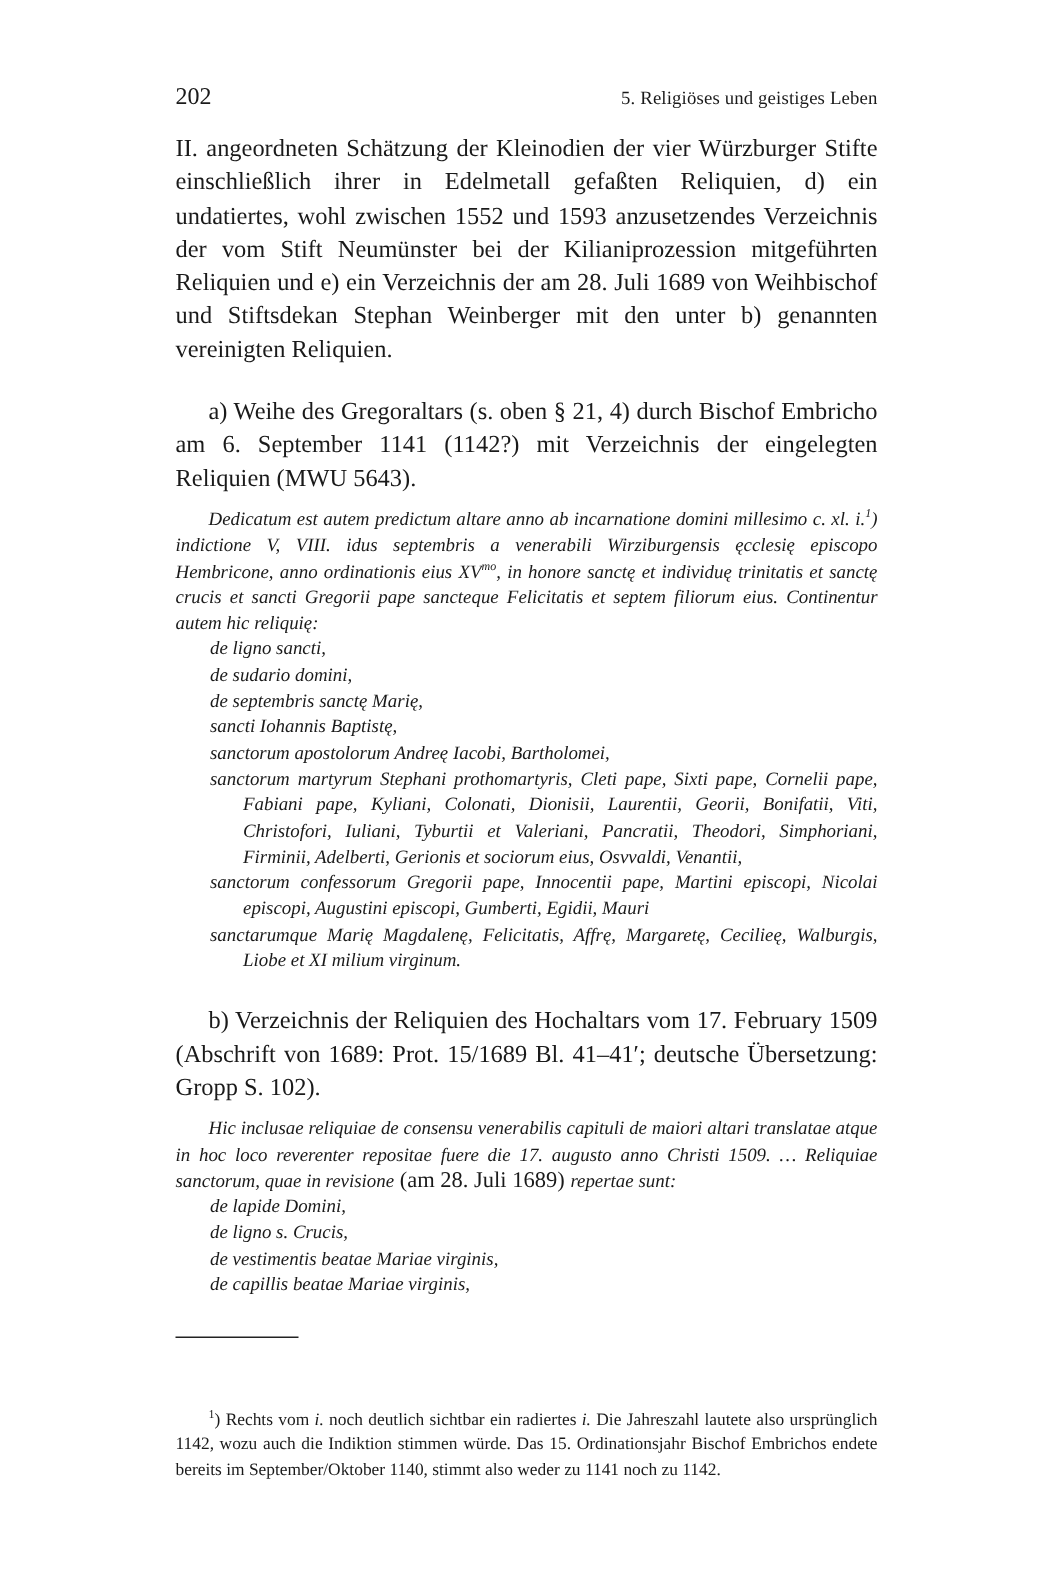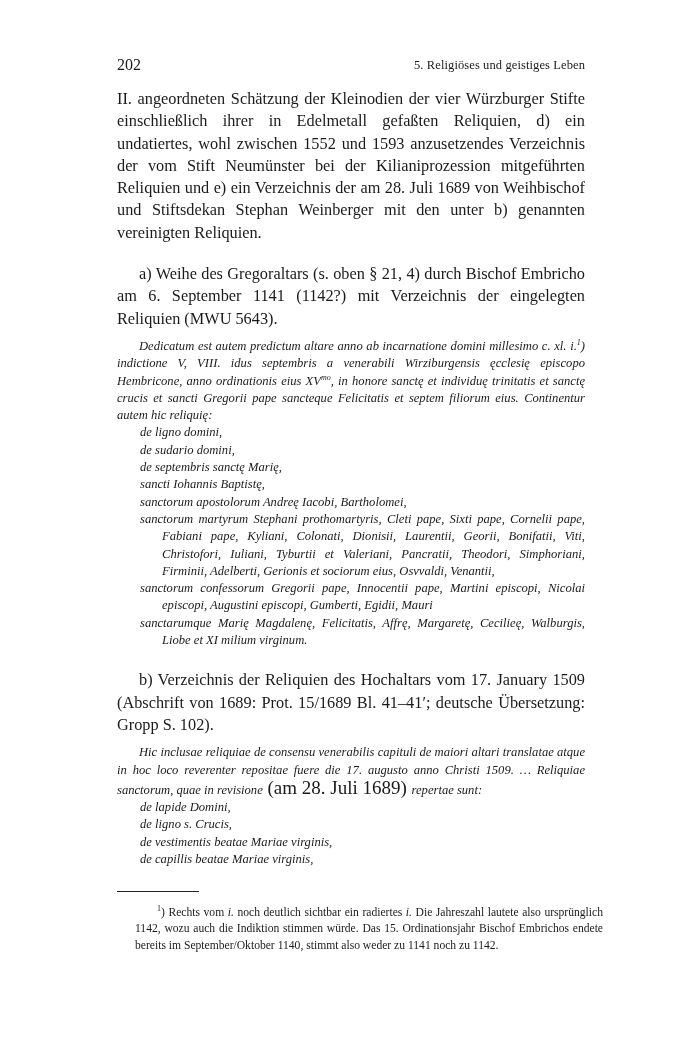--- a/index.html
+++ b/index.html
@@ -11,53 +11,53 @@
     .running-title { position: absolute; left: 0; width: 468px; text-align: right; top: 2px; font-size: 12.5px; letter-spacing: 0.1px; }
     .body-text { position: absolute; top: 88px; left: 0; width: 468px; font-size: 16.3px; line-height: 22.3px; text-align: justify; }
     .body-text p { margin: 0; }
     .indent { text-indent: 22px; }
     .gap { height: 19px; }
     .latin { font-style: italic; font-size: 12.6px; line-height: 17.3px; text-align: justify; margin: 0; }
     .latin-list { margin: 0; padding: 0; list-style: none; font-style: italic; font-size: 12.6px; line-height: 17.3px; }
     .latin-list li { padding-left: 45px; text-indent: -22px; text-align: justify; }
     .small-gap { height: 8px; }
     .mid-gap { height: 20px; }
-    .roman { font-style: normal; font-size: 19px; }
+    .roman { font-style: normal; font-size: 15px; }
     sup { font-size: 8px; line-height: 0; }
     .fn-rule { position: absolute; top: 891px; left: 0; width: 82px; border-top: 1px solid #222; }
-    .footnote { position: absolute; top: 905px; left: 0; width: 468px; font-size: 11.6px; line-height: 16.3px; text-align: justify; margin-left: 18px; }
+    .footnote { position: absolute; top: 939px; left: 0; width: 468px; font-size: 11.6px; line-height: 16.3px; text-align: justify; }
     .footnote p { margin: 0; text-indent: 22px; }
   </style>
 </head>
 <body>
 
 <div class="page">
   <div class="running-head">
     <span class="page-number">202</span>
     <span class="running-title">5. Religiöses und geistiges Leben</span>
   </div>
 
   <div class="body-text">
     <p>II. angeordneten Schätzung der Kleinodien der vier Würzburger Stifte einschließlich ihrer in Edelmetall gefaßten Reliquien, d) ein undatiertes, wohl zwischen 1552 und 1593 anzusetzendes Verzeichnis der vom Stift Neumünster bei der Kilianiprozession mitgeführten Reliquien und e) ein Verzeichnis der am 28. Juli 1689 von Weihbischof und Stiftsdekan Stephan Weinberger mit den unter b) genannten vereinigten Reliquien.</p>
     <div class="gap"></div>
     <p class="indent">a) Weihe des Gregoraltars (s. oben § 21, 4) durch Bischof Embricho am 6. September 1141 (1142?) mit Verzeichnis der eingelegten Reliquien (MWU 5643).</p>
     <div class="small-gap"></div>
     <p class="latin indent"><span>Dedicatum est autem predictum altare anno ab incarnatione domini millesimo c. xl. i.</span><sup>1</sup><span>) indictione V, VIII. idus septembris a venerabili Wirziburgensis ęcclesię episcopo Hembricone, anno ordinationis eius XV</span><sup>mo</sup><span>, in honore sanctę et individuę trinitatis et sanctę crucis et sancti Gregorii pape sancteque Felicitatis et septem filiorum eius. Continentur autem hic reliquię:</span></p>
     <ul class="latin-list">
-      <li>de ligno domini,</li>
+      <li>de ligno sancti,</li>
       <li>de sudario domini,</li>
       <li>de septembris sanctę Marię,</li>
       <li>sancti Iohannis Baptistę,</li>
       <li>sanctorum apostolorum Andreę Iacobi, Bartholomei,</li>
       <li>sanctorum martyrum Stephani prothomartyris, Cleti pape, Sixti pape, Cornelii pape, Fabiani pape, Kyliani, Colonati, Dionisii, Laurentii, Georii, Bonifatii, Viti, Christofori, Iuliani, Tyburtii et Valeriani, Pancratii, Theodori, Simphoriani, Firminii, Adelberti, Gerionis et sociorum eius, Osvvaldi, Venantii,</li>
       <li>sanctorum confessorum Gregorii pape, Innocentii pape, Martini episcopi, Nicolai episcopi, Augustini episcopi, Gumberti, Egidii, Mauri</li>
       <li>sanctarumque Marię Magdalenę, Felicitatis, Affrę, Margaretę, Cecilieę, Walburgis, Liobe et XI milium virginum.</li>
     </ul>
     <div class="mid-gap"></div>
-    <p class="indent">b) Verzeichnis der Reliquien des Hochaltars vom 17. January 1509 (Abschrift von 1689: Prot. 15/1689 Bl. 41–41′; deutsche Übersetzung: Gropp S. 102).</p>
+    <p class="indent">b) Verzeichnis der Reliquien des Hochaltars vom 17. February 1509 (Abschrift von 1689: Prot. 15/1689 Bl. 41–41′; deutsche Übersetzung: Gropp S. 102).</p>
     <div class="small-gap"></div>
     <p class="latin indent"><span>Hic inclusae reliquiae de consensu venerabilis capituli de maiori altari translatae atque in hoc loco reverenter repositae fuere die 17. augusto anno Christi 1509. … Reliquiae sanctorum, quae in revisione</span><span class="roman"> (am 28. Juli 1689) </span><span>repertae sunt:</span></p>
     <ul class="latin-list">
       <li>de lapide Domini,</li>
       <li>de ligno s. Crucis,</li>
       <li>de vestimentis beatae Mariae virginis,</li>
       <li>de capillis beatae Mariae virginis,</li>
     </ul>
   </div>
 

